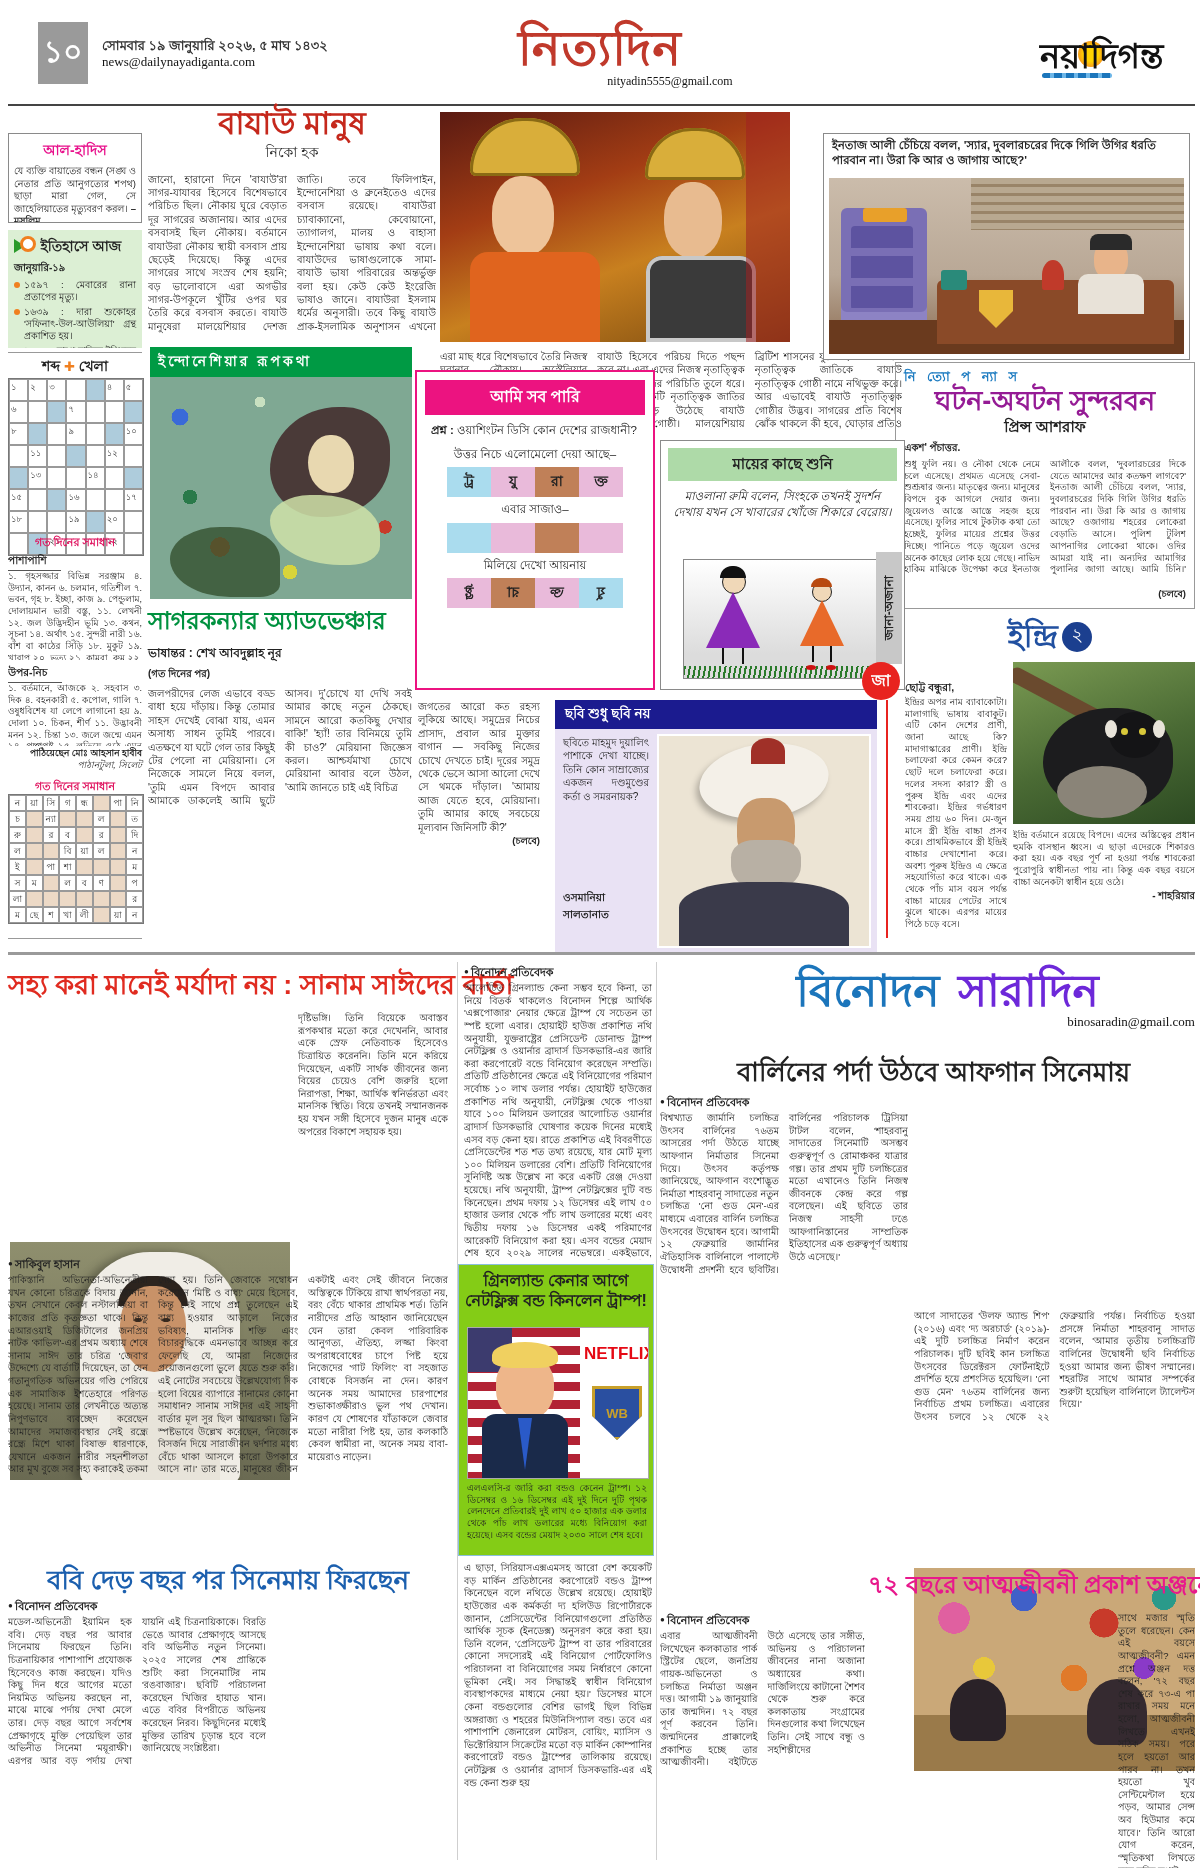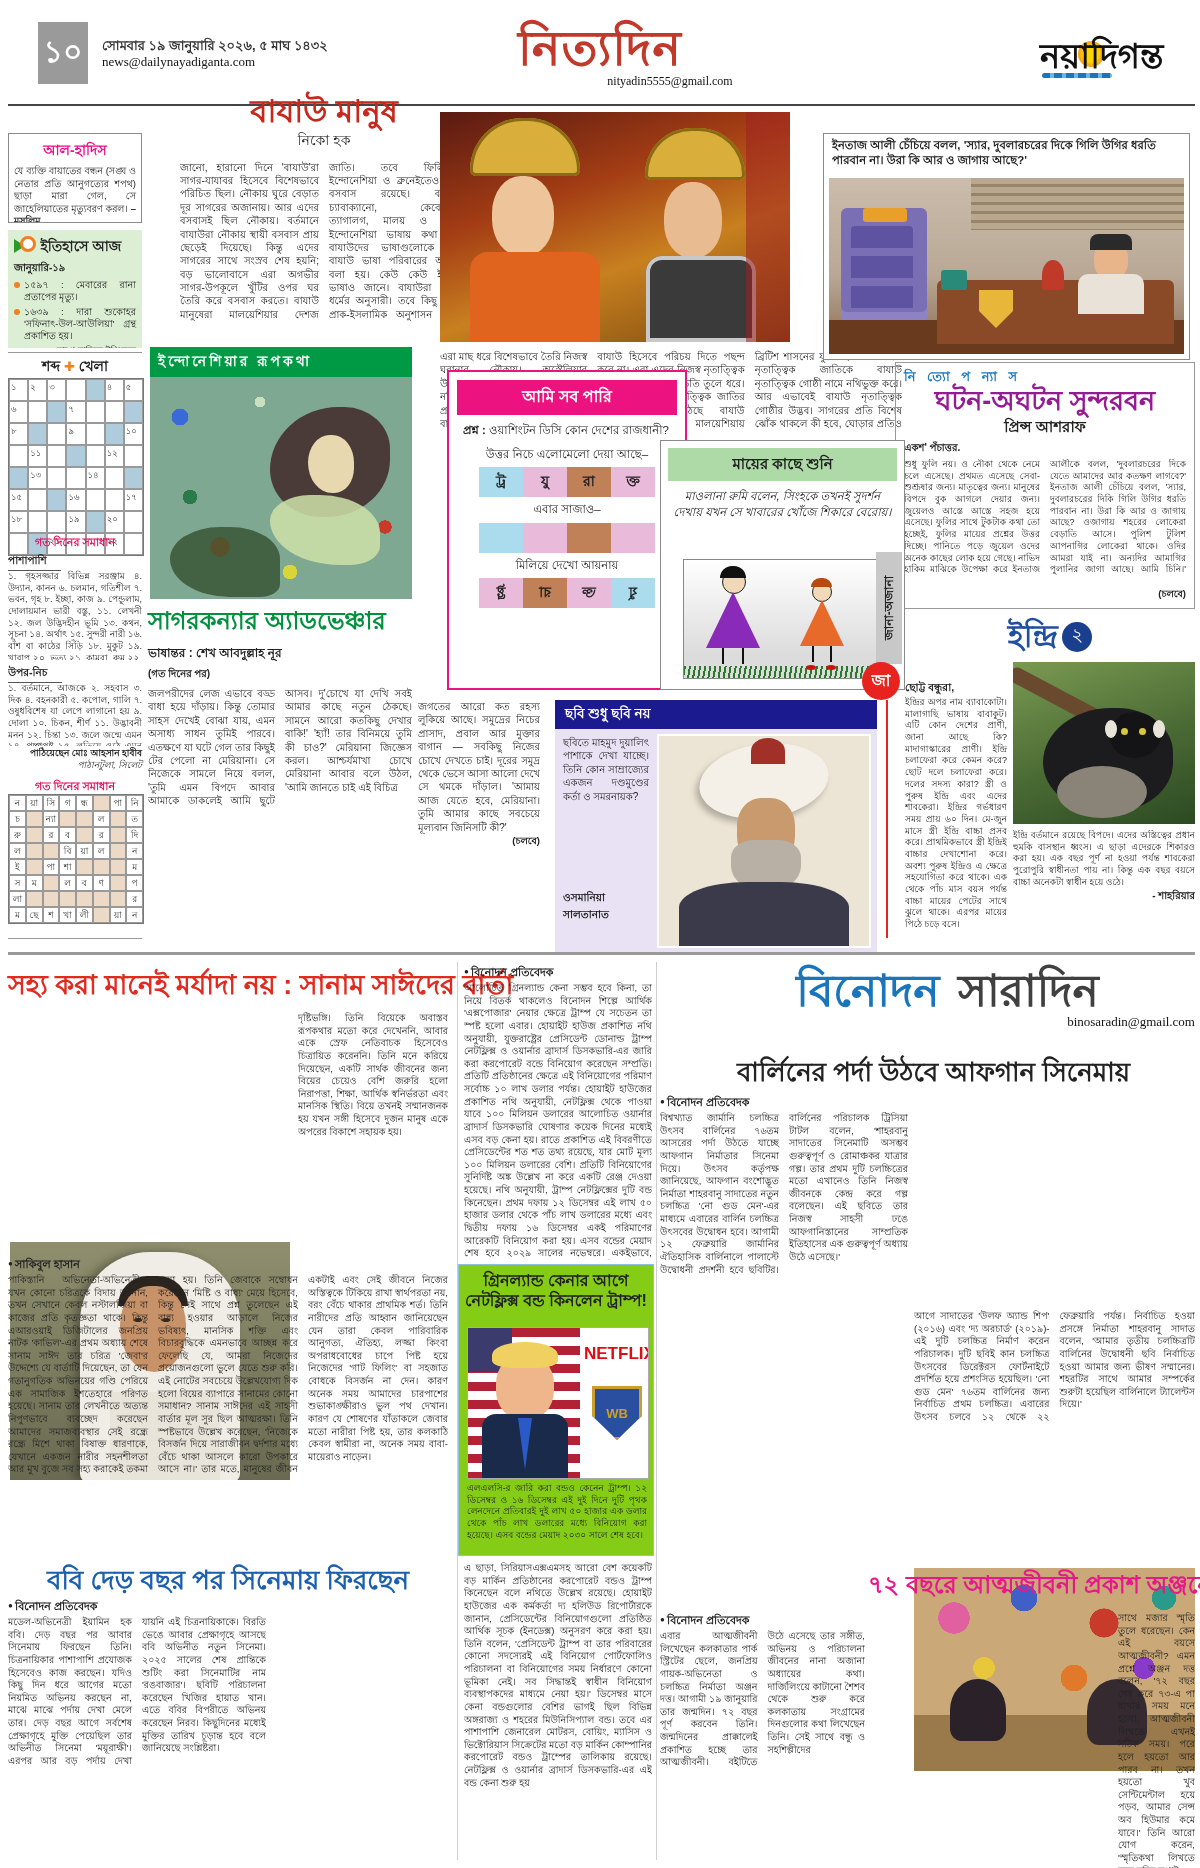--- a/index.html
+++ b/index.html
@@ -53,21 +53,21 @@
   
   .novel-label{color:#1a7ac0;font-weight:bold;font-size:13px;letter-spacing:4px;}
   .novel-t{color:#951b95;font-size:27px;font-weight:bold;text-align:center;line-height:1;}
   .novel-a{font-size:15px;font-weight:bold;text-align:center;}
   .chap{font-size:10px;font-weight:bold;}
   .cont-mark{text-align:right;font-weight:bold;font-size:9.5px;}
   
   .merm-banner{background:#009a44;color:#fff;font-weight:bold;font-size:14px;letter-spacing:3px;padding:3px 8px;}
   .sagor-t{color:#00913f;font-size:24px;font-weight:bold;}
   
-  .quiz{border:2px solid #ec1380;background:#fff;margin-left:32px;}
+  .quiz{border:2px solid #ec1380;background:#fff;}
   .quiz-h{background:#ec1380;color:#fff;font-weight:bold;font-size:16px;text-align:center;margin:8px;padding:4px 0;}
   .quiz-b{font-size:11.5px;text-align:center;line-height:1.35;}
   .tilerow{display:flex;justify-content:center;gap:0;margin:5px 0;}
   .tile{width:44px;height:30px;display:flex;align-items:center;justify-content:center;font-size:14px;font-weight:bold;color:#222;}
   .mirror-row{transform:scaleX(-1);}
   
   .mayer{border:1px solid #8a8a8a;}
   .mayer-h{background:#aedaa8;font-weight:bold;font-size:15px;text-align:center;margin:7px;padding:4px 0;}
   .mayer-q{font-style:italic;font-size:11.5px;text-align:center;padding:0 12px;line-height:1.4;}
   
@@ -83,21 +83,21 @@
   
   .sanam-t{color:#e02b20;font-size:27px;font-weight:bold;white-space:nowrap;}
   .byl{font-size:11px;font-weight:bold;}
   .byl::before{content:"● ";font-size:8px;vertical-align:2px;}
   .body95{font-size:9.5px;line-height:1.33;}
   .nfbox{background:#84cc16;border:1.5px solid #8cc0dc;}
   .nfbox-t{font-size:16px;font-weight:bold;text-align:center;line-height:1.25;padding:6px 6px 2px;}
   .netflix-word{color:#e50914;font-weight:bold;font-size:17px;letter-spacing:0px;font-family:"Liberation Sans",sans-serif;}
   .wb{width:44px;height:48px;background:#2a4fa0;border:3px solid #c8a02a;clip-path:polygon(0 0,100% 0,100% 55%,50% 100%,0 55%);display:flex;align-items:center;justify-content:center;color:#c8a02a;font-weight:bold;font-size:13px;}
   .blogo1{color:#1b75bb;font-size:44px;font-weight:bold;}
-  .blogo2{color:#404040;font-size:44px;font-weight:bold;}
+  .blogo2{color:#6d28d9;font-size:44px;font-weight:bold;}
   .barlin-t{font-size:26px;font-weight:bold;text-align:center;white-space:nowrap;}
   .bobi-t{color:#1b5fae;font-size:26px;font-weight:bold;text-align:center;white-space:nowrap;}
   .anjan-t{color:#e8188c;font-size:24px;font-weight:bold;text-align:center;white-space:nowrap;}
   .shape{position:absolute;}
 </style>
 </head>
 <body>
 
 <div id="page">
 
@@ -264,21 +264,21 @@
       <div class="cell">ছে</div>
       <div class="cell">শ</div>
       <div class="cell">খা</div>
       <div class="cell">লী</div>
       <div class="cell blk"></div>
       <div class="cell">য়া</div>
       <div class="cell">ন</div>
     </div>
   <div class="abs" style="left:8px;top:938px;width:134px;height:1px;background:#999;"></div>
 
-  <div class="abs" style="left:148px;top:96px;width:288px;margin-left:32px;">
+  <div class="abs" style="left:148px;top:108px;width:288px;">
     <div class="bayau-t">বাযাউ মানুষ</div>
     <div class="byline-c">নিকো হক</div>
     <div class="cols2 body10 jt clip" style="height:166px;margin-top:8px;">জানো, হারানো দিনে 'বাযাউ'রা সাগর-যাযাবর হিসেবে বিশেষভাবে পরিচিত ছিল। নৌকায় ঘুরে বেড়াত দূর সাগরের অজানায়। আর এদের বসবাসই ছিল নৌকায়। বর্তমানে বাযাউরা নৌকায় স্থায়ী বসবাস প্রায় ছেড়েই দিয়েছে। কিন্তু এদের সাগরের সাথে সংস্রব শেষ হয়নি; বড় ভালোবাসে এরা অগভীর সাগর-উপকূলে খুঁটির ওপর ঘর তৈরি করে বসবাস করতে। বাযাউ মানুষেরা মালয়েশিয়ার দেশজ জাতি। তবে ফিলিপাইন, ইন্দোনেশিয়া ও ব্রুনেইতেও এদের বসবাস রয়েছে। বাযাউরা চ্যাবাক্যানো, কেবোয়ানো, ত্যাগালগ, মালয় ও বাহাসা ইন্দোনেশিয়া ভাষায় কথা বলে। বাযাউদের ভাষাগুলোকে সামা-বাযাউ ভাষা পরিবারের অন্তর্ভুক্ত বলা হয়। কেউ কেউ ইংরেজি ভাষাও জানে। বাযাউরা ইসলাম ধর্মের অনুসারী। তবে কিছু বাযাউ প্রাক-ইসলামিক অনুশাসন এখনো কিছুটা মেনে চলে। অনেকে সমুদ্রপথে চলার সময় সাগরদেবতাকে ধন্যবাদ জানায়। বাযাউরা পোশাক ও সৌন্দর্যচর্চায় এরা বেশ পরিপাটি হয়ে থাকতে পছন্দ করে। মাছ ধরা ও ব্যবসা-বাণিজ্যে বেশ দক্ষ।</div>
   </div>
 
   <div class="abs art" style="left:440px;top:112px;width:350px;height:230px;background:linear-gradient(160deg,#5a1a12,#a33d14 35%,#c8801f 62%,#7a4a10);">
     <div class="shape" style="left:30px;top:6px;width:110px;height:58px;background:#d9ae3a;border-radius:55px 55px 6px 6px;box-shadow:0 0 0 3px #8a6a14 inset;"></div>
     <div class="shape" style="left:205px;top:16px;width:100px;height:52px;background:#d9ae3a;border-radius:50px 50px 6px 6px;box-shadow:0 0 0 3px #8a6a14 inset;"></div>
     <div class="shape" style="left:52px;top:64px;width:62px;height:80px;background:#eec49a;border-radius:46%;"></div>
     <div class="shape" style="left:224px;top:70px;width:58px;height:76px;background:#e8bb90;border-radius:46%;"></div>

